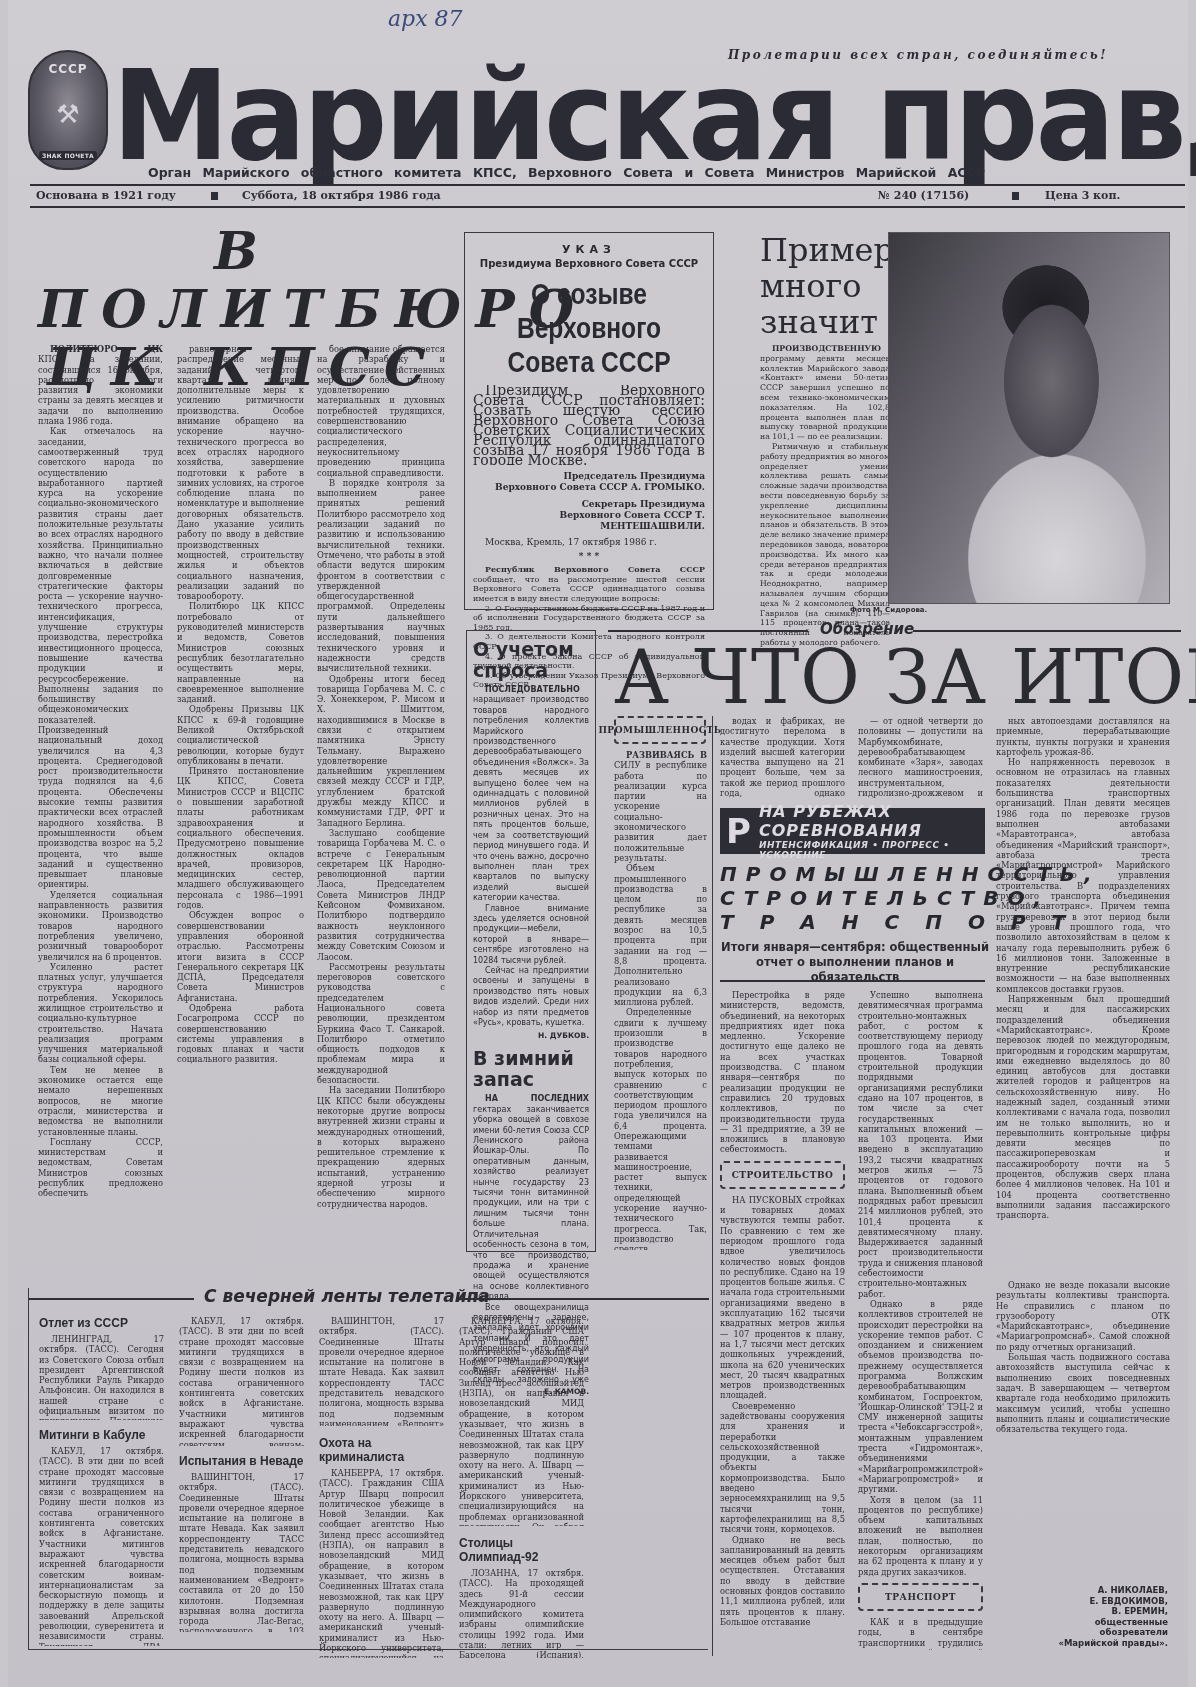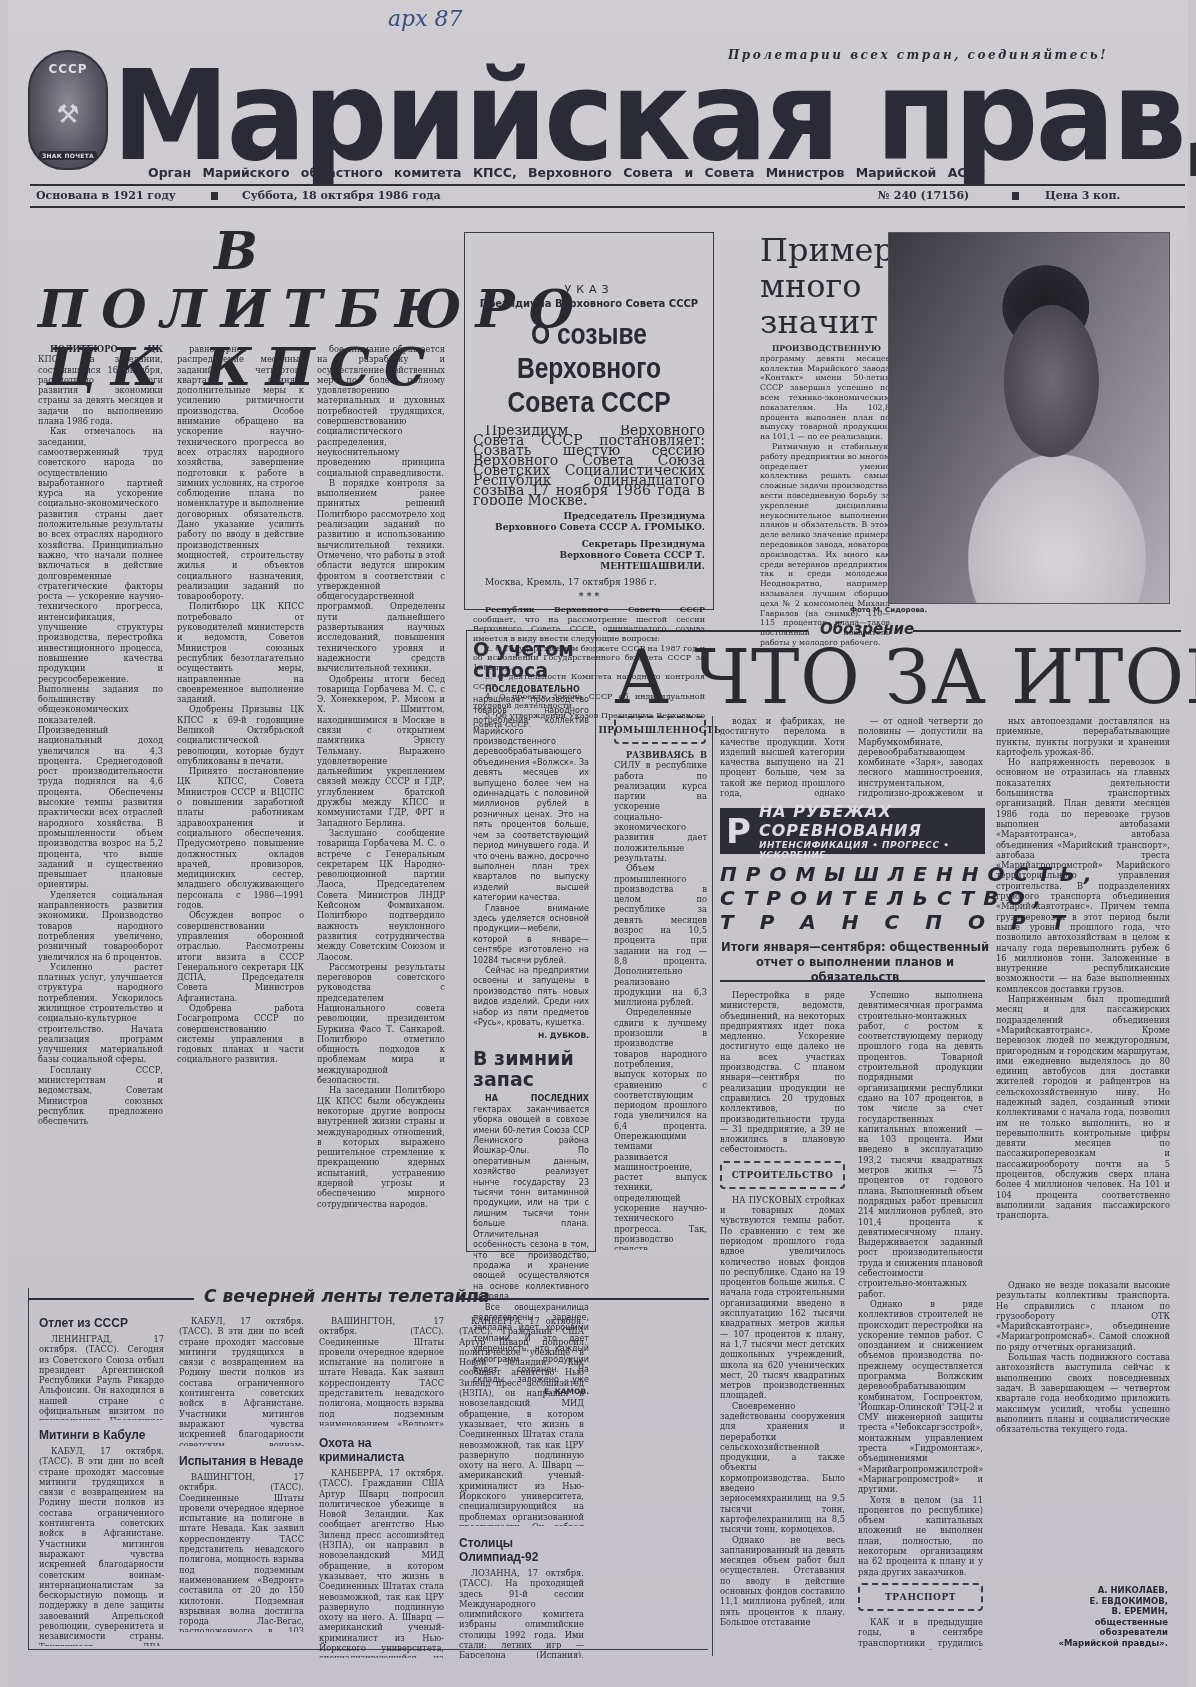--- a/index.html
+++ b/index.html
@@ -43,21 +43,21 @@
     transform: scaleY(1.05); transform-origin: top left;
   }
   .organ { font-family: "DejaVu Sans", sans-serif; font-size: 12.5px; font-weight: bold; color:#2e2e38; word-spacing: 7px; }
   .rule { background: #2e2e36; height: 2px; }
   .dateline { font-family: "DejaVu Serif", serif; font-size: 11px; font-weight: bold; color:#2e2e38; }
   .sq { display:inline-block; width:7px; height:8px; background:#2e2e36; }
 
   
   .h-polit { font-family: "DejaVu Serif", serif; font-style: italic; font-weight: bold; font-size: 52px; letter-spacing: 14px; color: #28282f; line-height: 58px; text-align:center; }
   .boxed { border: 1.5px solid #3a3a42; }
-  .ukaz-title { font-family: "DejaVu Sans", sans-serif; font-weight: normal; font-size: 11px; letter-spacing: 5px; text-align:center;margin-top:40px; }
+  .ukaz-title { font-family: "DejaVu Sans", sans-serif; font-weight: bold; font-size: 11px; letter-spacing: 5px; text-align:center; }
   .ukaz-sub { font-family: "DejaVu Sans", sans-serif; font-weight: bold; font-size: 10px; text-align:center; }
   .ukaz-head { font-family: "Liberation Sans", sans-serif; font-weight: bold; font-size: 30px; line-height: 34px; text-align:center; transform: scaleX(.82); color:#2a2a32; }
   .sig { font-family: "DejaVu Serif", serif; font-size: 9px; font-weight:bold; text-align: right; line-height: 11px; }
   .sec-head { font-family: "DejaVu Sans", sans-serif; font-weight: bold; font-size: 19px; line-height: 21px; color:#2b2b34; }
   .primer-head { font-family: "DejaVu Serif", serif; font-size: 32px; line-height: 36px; color:#2a2a32; }
   .photo {
     background:
       radial-gradient(ellipse 28% 34% at 58% 40%, #6e6a72 0%, #4a4750 60%, transparent 61%),
       radial-gradient(ellipse 22% 16% at 56% 20%, #1e1d22 0%, #2a2930 70%, transparent 71%),
       radial-gradient(ellipse 45% 40% at 60% 88%, #d8d5da 0%, #bcb9c0 70%, transparent 71%),
@@ -109,20 +109,21 @@
   <div class="abs h-polit" style="left:30px;top:222px;width:410px;">
     <div>В ПОЛИТБЮРО</div>
     <div>ЦК КПСС</div>
   </div>
 
   <div class="abs body-text" style="left:30px;top:344px;width:125px;height:918px;">
     <p class="lead">ПОЛИТБЮРО ЦК КПСС на заседании, состоявшемся 16 октября, рассмотрело итоги развития экономики страны за девять месяцев и задачи по выполнению плана 1986 года.</p>
     <p>Как отмечалось на заседании, самоотверженный труд советского народа по осуществлению выработанного партией курса на ускорение социально-экономического развития страны дает положительные результаты во всех отраслях народного хозяйства. Принципиально важно, что начали полнее включаться в действие долговременные стратегические факторы роста — ускорение научно-технического прогресса, интенсификация, улучшение структуры производства, перестройка инвестиционного процесса, повышение качества продукции и ресурсосбережение. Выполнены задания по большинству общеэкономических показателей. Произведенный национальный доход увеличился на 4,3 процента. Среднегодовой рост производительности труда поднялся на 4,6 процента. Обеспечены высокие темпы развития практически всех отраслей народного хозяйства. В промышленности объем производства возрос на 5,2 процента, что выше заданий и существенно превышает плановые ориентиры.</p>
     <p>Уделяется социальная направленность развития экономики. Производство товаров народного потребления увеличено, розничный товарооборот увеличился на 6 процентов.</p>
     <p>Усиленно растет платных услуг, улучшается структура народного потребления. Ускорилось жилищное строительство и социально-культурное строительство. Начата реализация программ улучшения материальной базы социальной сферы.</p>
+    <p>Тем не менее в экономике остается еще немало нерешенных вопросов, не многие отрасли, министерства и ведомства не выполнили установленные планы.</p>
     <p>Госплану СССР, министерствам и ведомствам, Советам Министров союзных республик предложено обеспечить</p>
   </div>
   <div class="abs body-text" style="left:169px;top:344px;width:127px;height:918px;">
     <p>равномерное распределение месячных заданий четвертого квартала, принять дополнительные меры к усилению ритмичности производства. Особое внимание обращено на ускорение научно-технического прогресса во всех отраслях народного хозяйства, завершение подготовки к работе в зимних условиях, на строгое соблюдение плана по номенклатуре и выполнение договорных обязательств. Дано указание усилить работу по вводу в действие производственных мощностей, строительству жилья и объектов социального назначения, реализации заданий по товарообороту.</p>
     <p>Политбюро ЦК КПСС потребовало от руководителей министерств и ведомств, Советов Министров союзных республик безотлагательно осуществить меры, направленные на своевременное выполнение заданий.</p>
     <p>Одобрены Призывы ЦК КПСС к 69-й годовщине Великой Октябрьской социалистической революции, которые будут опубликованы в печати.</p>
     <p>Принято постановление ЦК КПСС, Совета Министров СССР и ВЦСПС о повышении заработной платы работникам здравоохранения и социального обеспечения. Предусмотрено повышение должностных окладов врачей, провизоров, медицинских сестер, младшего обслуживающего персонала с 1986—1991 годов.</p>
     <p>Обсужден вопрос о совершенствовании управления оборонной отраслью. Рассмотрены итоги визита в СССР Генерального секретаря ЦК ДСПА, Председателя Совета Министров Афганистана.</p>
     <p>Одобрена работа Госагропрома СССР по совершенствованию системы управления в годовых планах и части социального развития.</p>
   </div>

